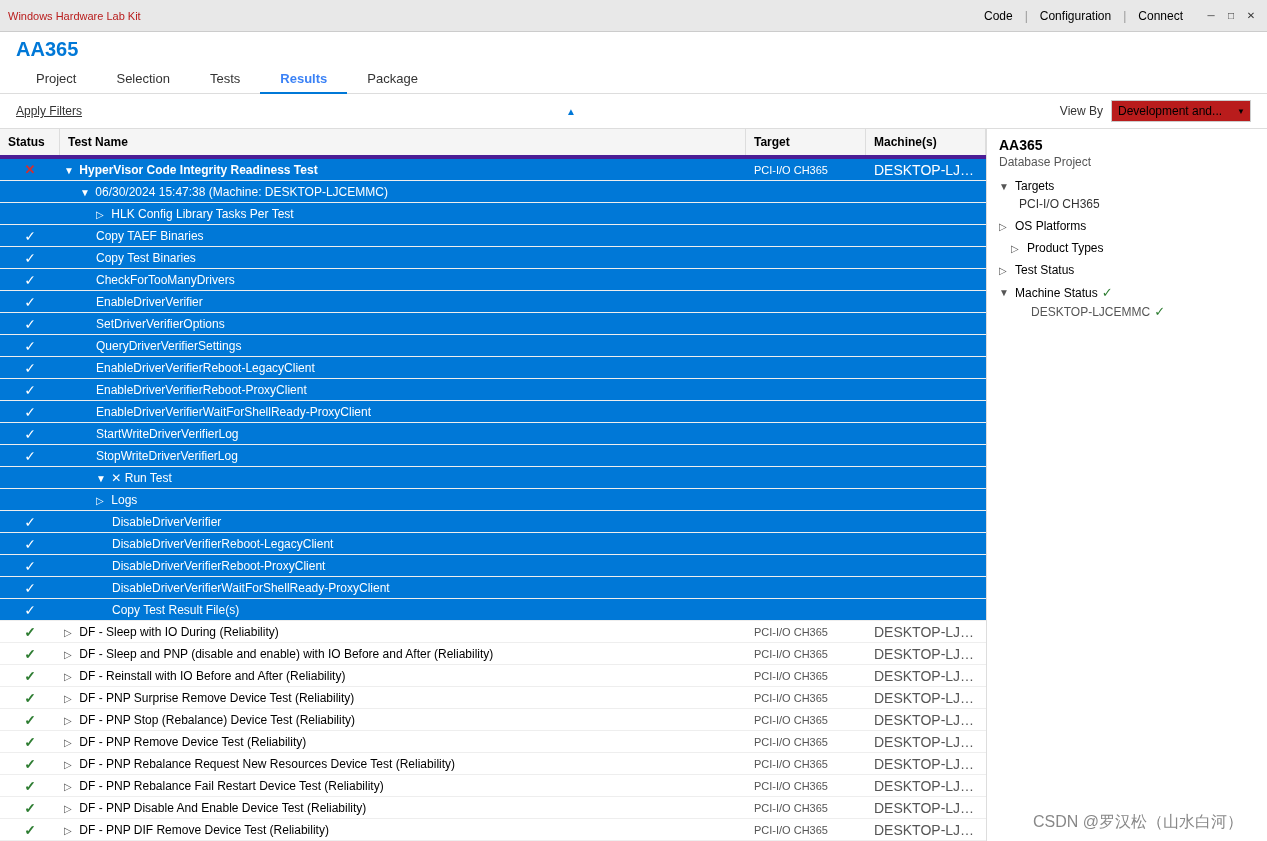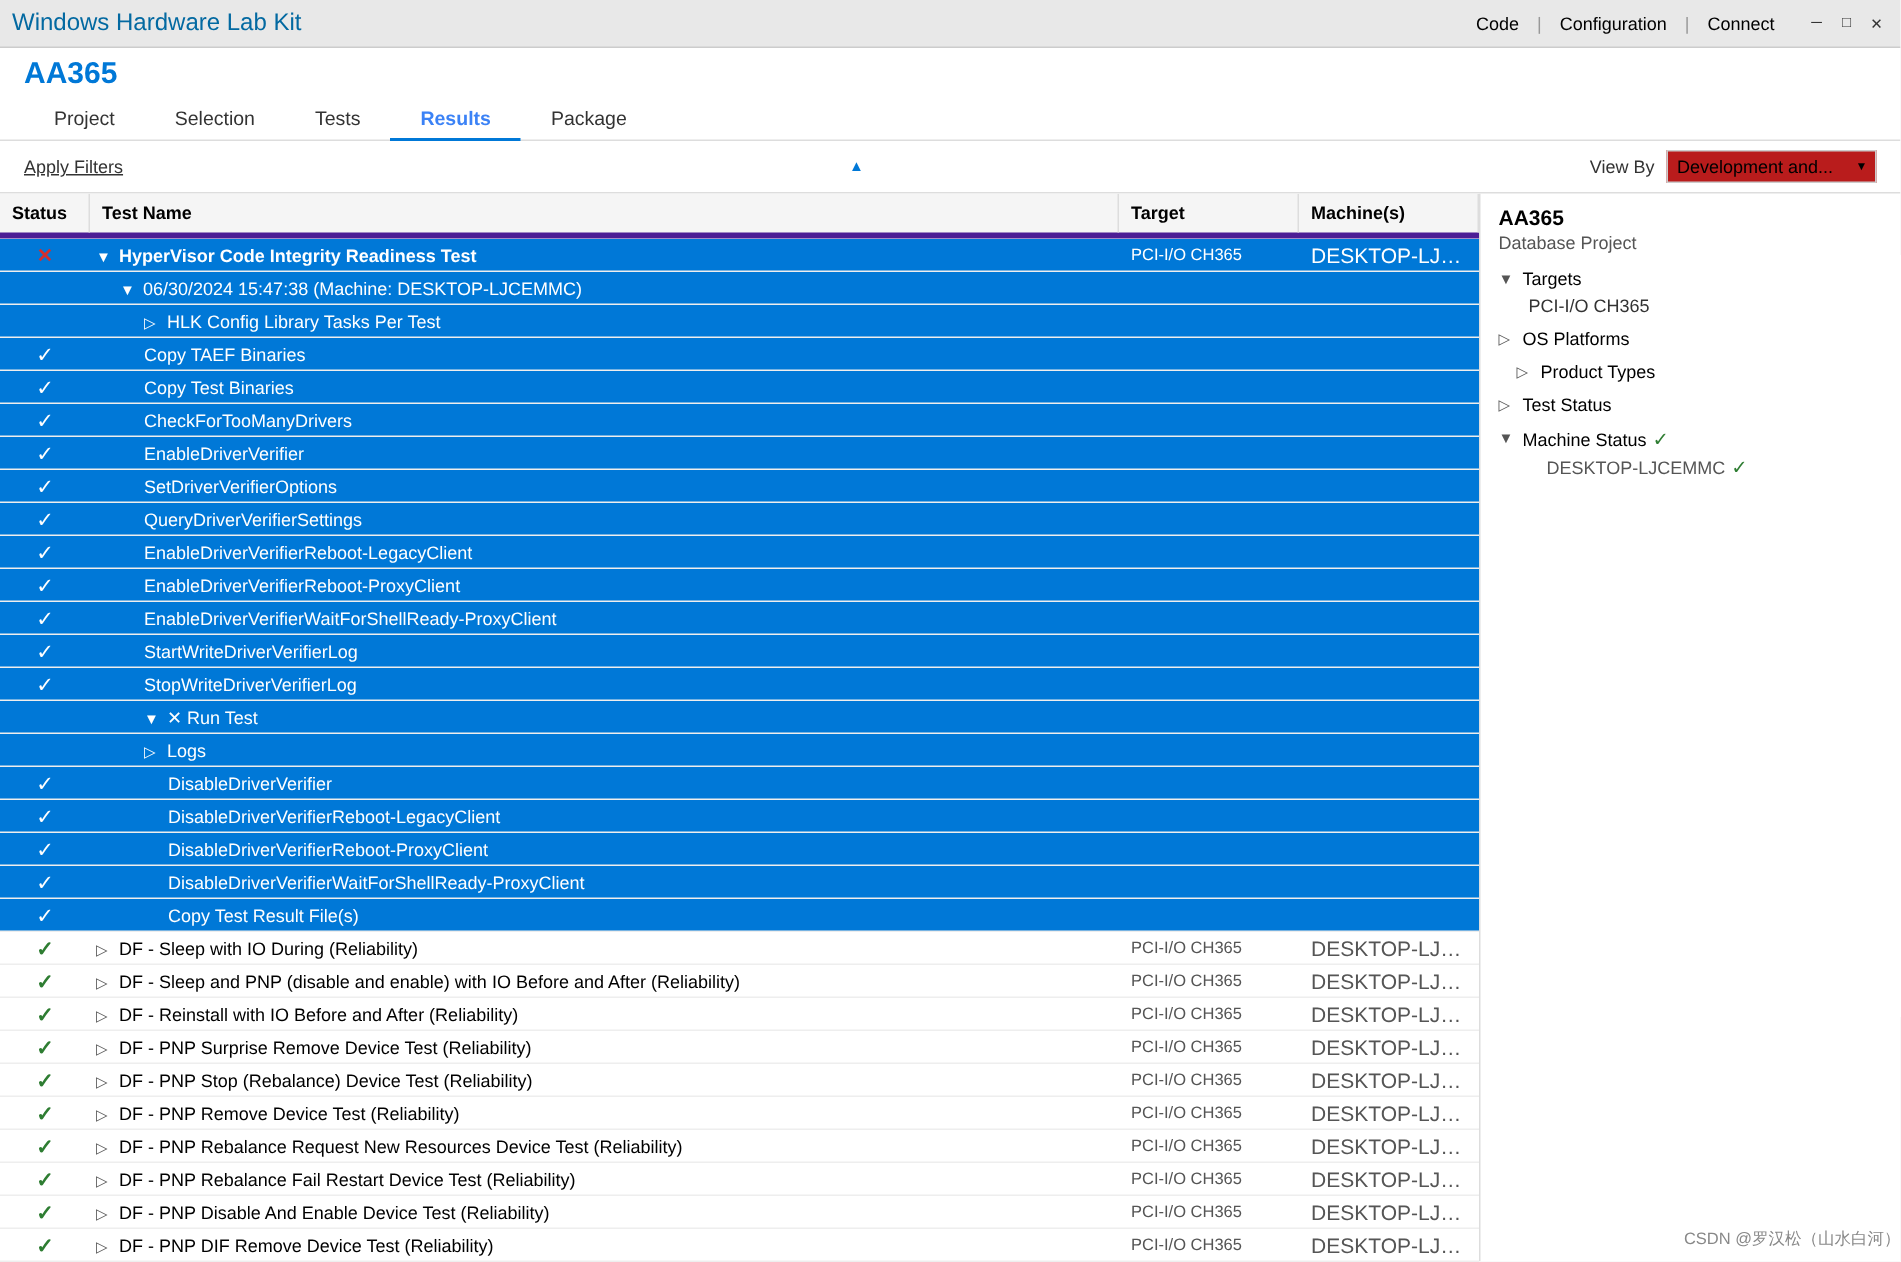--- a/index.html
+++ b/index.html
@@ -15,22 +15,22 @@
     .title-bar {
       background: #e8e8e8;
       border-bottom: 1px solid #ccc;
       height: 32px;
       display: flex;
       align-items: center;
       justify-content: space-between;
       padding: 0 8px;
     }
     .title-bar-left {
-      font-size: 16px;
-      color: #0369a1;
+      font-size: 11px;
+      color: #b91c1c;
     }
     .title-bar-right {
       display: flex;
       align-items: center;
       gap: 12px;
       font-size: 12px;
     }
     .title-bar-controls {
       display: flex;
       gap: 4px;
@@ -262,22 +262,22 @@
       cursor: pointer;
       text-align: center;
     }
     .check-icon {
       color: #2e7d32;
       font-size: 13px;
     }
     .watermark {
       position: absolute;
       bottom: 8px;
-      right: 0;
-      font-size: 11px;
+      right: 24px;
+      font-size: 16px;
       color: #888;
     }
     .separator {
       color: #999;
     }
   </style>
 </head>
 <body>
 
 <div class="title-bar">

